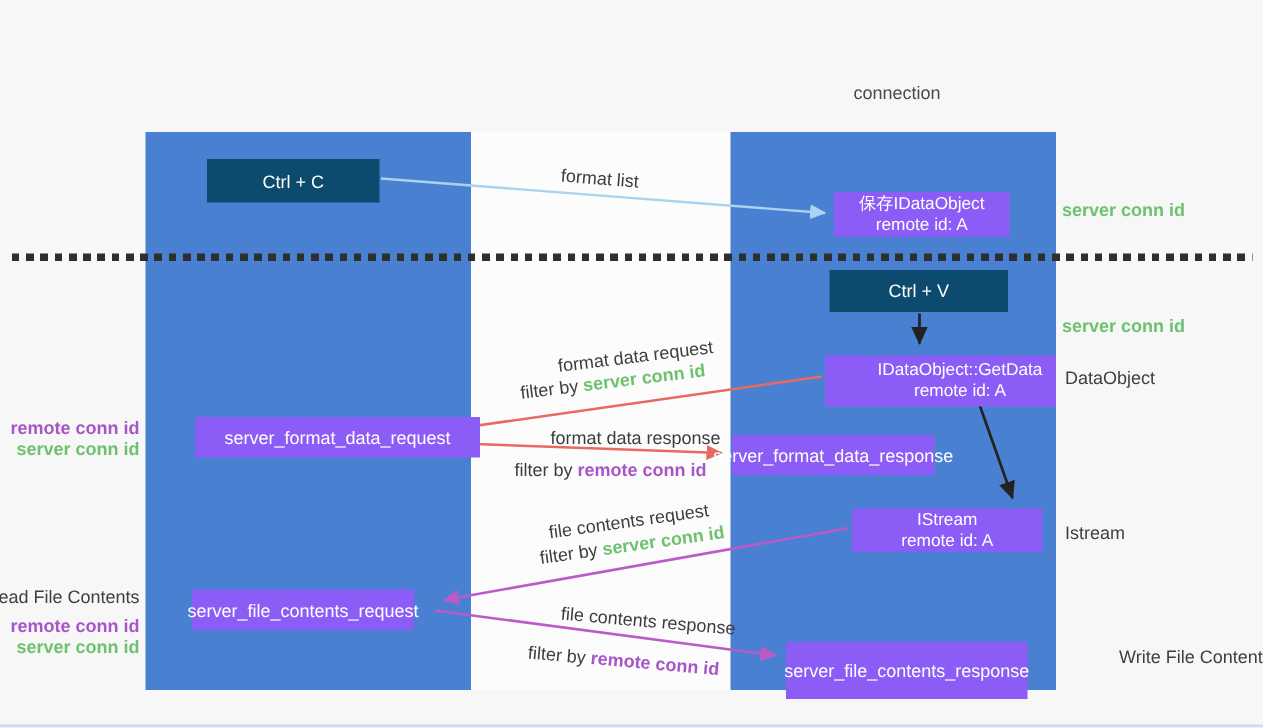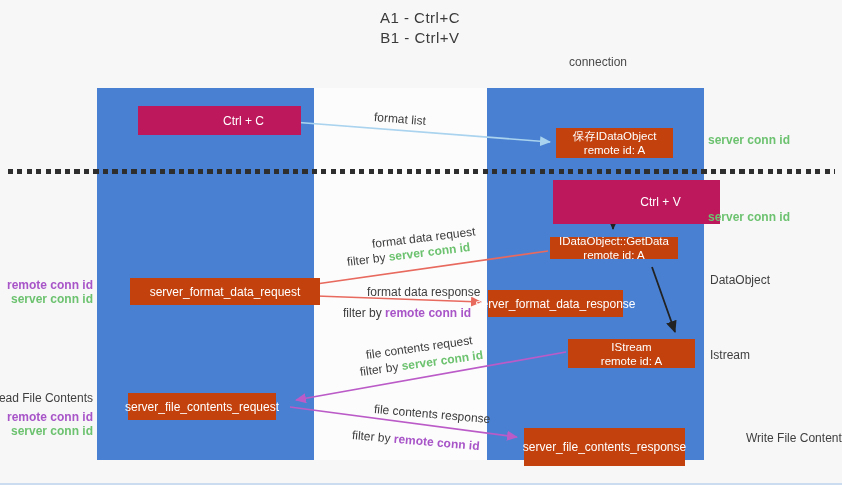--- a/index.html
+++ b/index.html
@@ -24,45 +24,41 @@
   .dotted-line{
     position:absolute;left:8px;top:169px;width:827px;height:5px;
     background:repeating-linear-gradient(90deg,#2e2e2e 0,#2e2e2e 5px,transparent 5px,transparent 9.5px);
   }
   .bottom-edge{position:absolute;left:0;top:483px;width:842px;height:2px;background:#ccdcf0;}
   .box{
     position:absolute;display:flex;flex-direction:column;align-items:center;justify-content:center;
     color:#fff;font-size:12px;text-align:center;line-height:14px;
   }
   .box.two-line{font-size:11.5px;}
-  .green-box{background:#be185d;padding-left:48px;}
-  .orange-box{background:#c2410c;}
+  .green-box{background:#0c4a6e;}
+  .orange-box{background:#8b5cf6;}
   .lbl{position:absolute;font-size:12px;color:#3d3d3d;white-space:nowrap;}
   .tilt-up{transform:rotate(-7deg);transform-origin:left center;}
   .tilt-up2{transform:rotate(-8deg);transform-origin:left center;}
   .tilt-down{transform:rotate(5deg);transform-origin:left center;}
   .tilt-slight{transform:rotate(4.5deg);transform-origin:left center;}
   .green-text{color:#6cc26f;font-weight:700;}
   .purple-text{color:#a855c8;font-weight:700;}
   .side-lbl{position:absolute;font-size:12px;white-space:nowrap;}
   .side-left{right:749px;text-align:right;}
   .dark-lbl{color:#3f3f3f;font-weight:400;}
   .arrows{position:absolute;left:0;top:0;width:842px;height:485px;pointer-events:none;}
 </style>
 </head>
 <body>
 
 <div class="canvas">
 
   <div class="mid-strip"></div>
 
-  <div class="title">
-    <div>A1 - Ctrl+C</div>
-    <div>B1 - Ctrl+V</div>
-  </div>
 
   <div class="lane-header hdr-right">
     <div>connection</div>
   </div>
 
   <div class="lane lane-left"></div>
   <div class="lane lane-right"></div>
 
   <div class="dotted-line"></div>
 
@@ -92,25 +88,25 @@
 
   <div class="box green-box" style="left:138px;top:106px;width:115px;height:29px;">
     <div>Ctrl + C</div>
   </div>
 
   <div class="box orange-box two-line" style="left:556px;top:128px;width:117px;height:30px;">
     <div>保存IDataObject</div>
     <div>remote id: A</div>
   </div>
 
-  <div class="box green-box" style="left:553px;top:180px;width:119px;height:44px;">
+  <div class="box green-box" style="left:553px;top:180px;width:119px;height:28px;">
     <div>Ctrl + V</div>
   </div>
 
-  <div class="box orange-box two-line" style="left:550px;top:237px;width:128px;height:22px;">
+  <div class="box orange-box two-line" style="left:550px;top:237px;width:128px;height:34px;padding-left:26px;">
     <div>IDataObject::GetData</div>
     <div>remote id: A</div>
   </div>
 
   <div class="box orange-box" style="left:130px;top:278px;width:190px;height:27px;">
     <div>server_format_data_request</div>
   </div>
 
   <div class="box orange-box" style="left:488px;top:290px;width:135px;height:27px;">
     <div>server_format_data_response</div>
@@ -150,21 +146,21 @@
   </div>
 
   <div class="lbl tilt-down" style="left:374px;top:402px;">file contents response</div>
   <div class="lbl tilt-down" style="left:352px;top:428px;">
     <span>filter by</span>
     <span class="purple-text">remote conn id</span>
   </div>
 
   <div class="side-lbl green-text" style="left:708px;top:133px;">server conn id</div>
   <div class="side-lbl green-text" style="left:708px;top:210px;">server conn id</div>
-  <div class="side-lbl dark-lbl" style="left:710px;top:245px;margin-top:28px;">DataObject</div>
+  <div class="side-lbl dark-lbl" style="left:710px;top:245px;">DataObject</div>
   <div class="side-lbl dark-lbl" style="left:710px;top:348px;">Istream</div>
   <div class="side-lbl dark-lbl" style="left:705px;top:431px;padding-left:41px;">Write File Contents</div>
 
   <div class="side-lbl side-left purple-text" style="top:278px;">remote conn id</div>
   <div class="side-lbl side-left green-text" style="top:292px;">server conn id</div>
   <div class="side-lbl side-left dark-lbl" style="top:391px;">Read File Contents</div>
   <div class="side-lbl side-left purple-text" style="top:410px;">remote conn id</div>
   <div class="side-lbl side-left green-text" style="top:424px;">server conn id</div>
 
   <div class="bottom-edge"></div>

